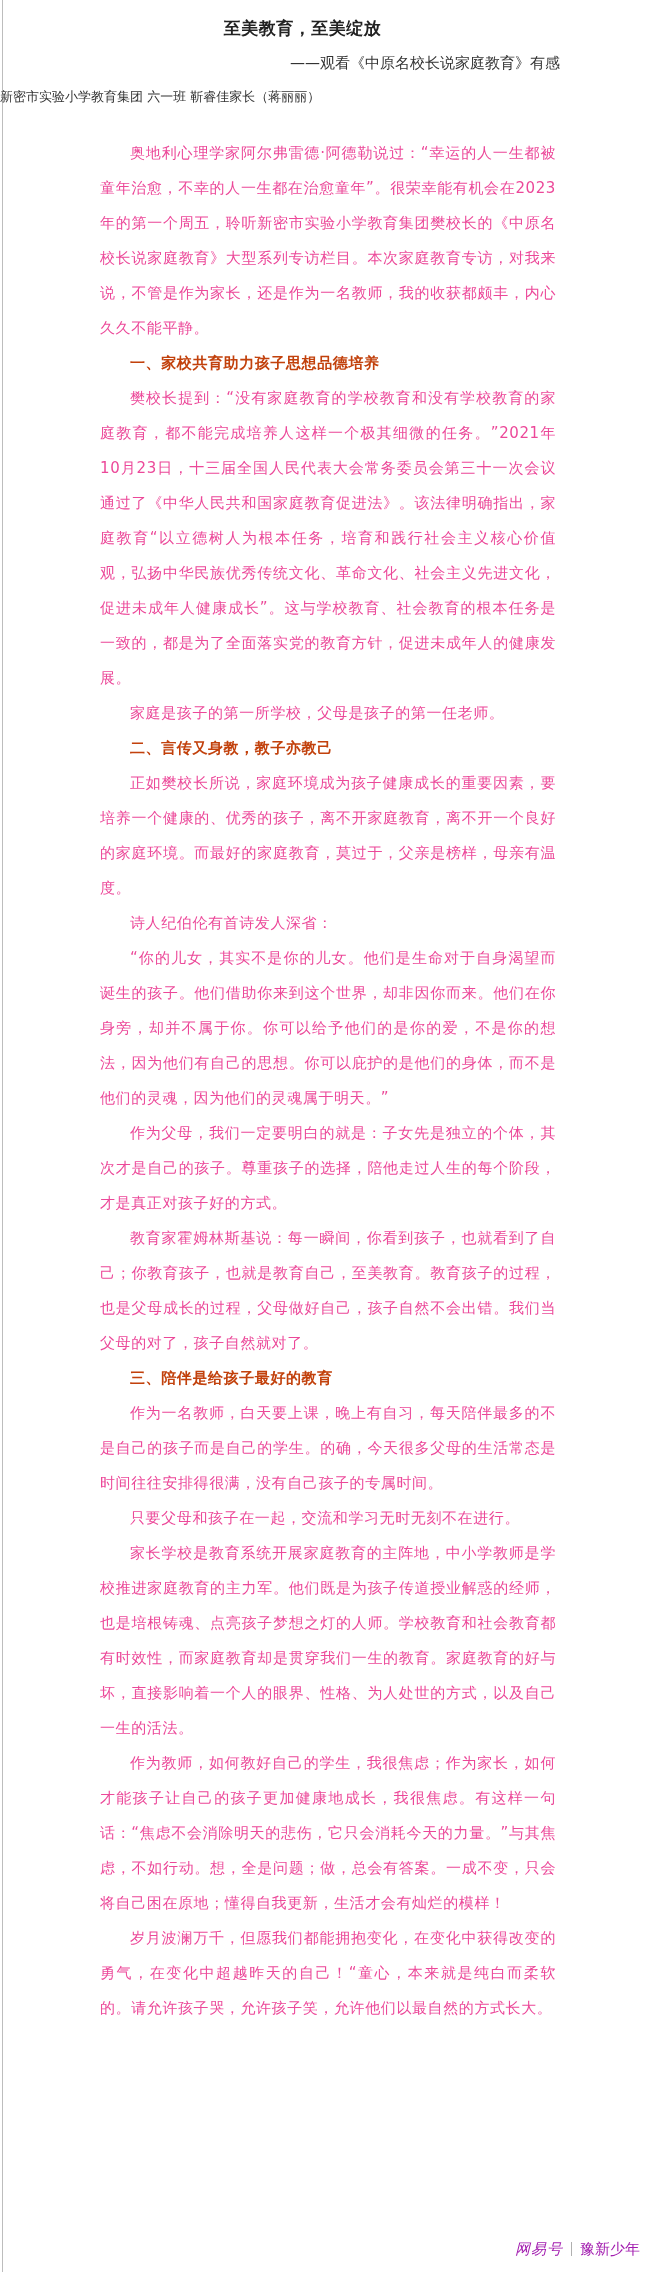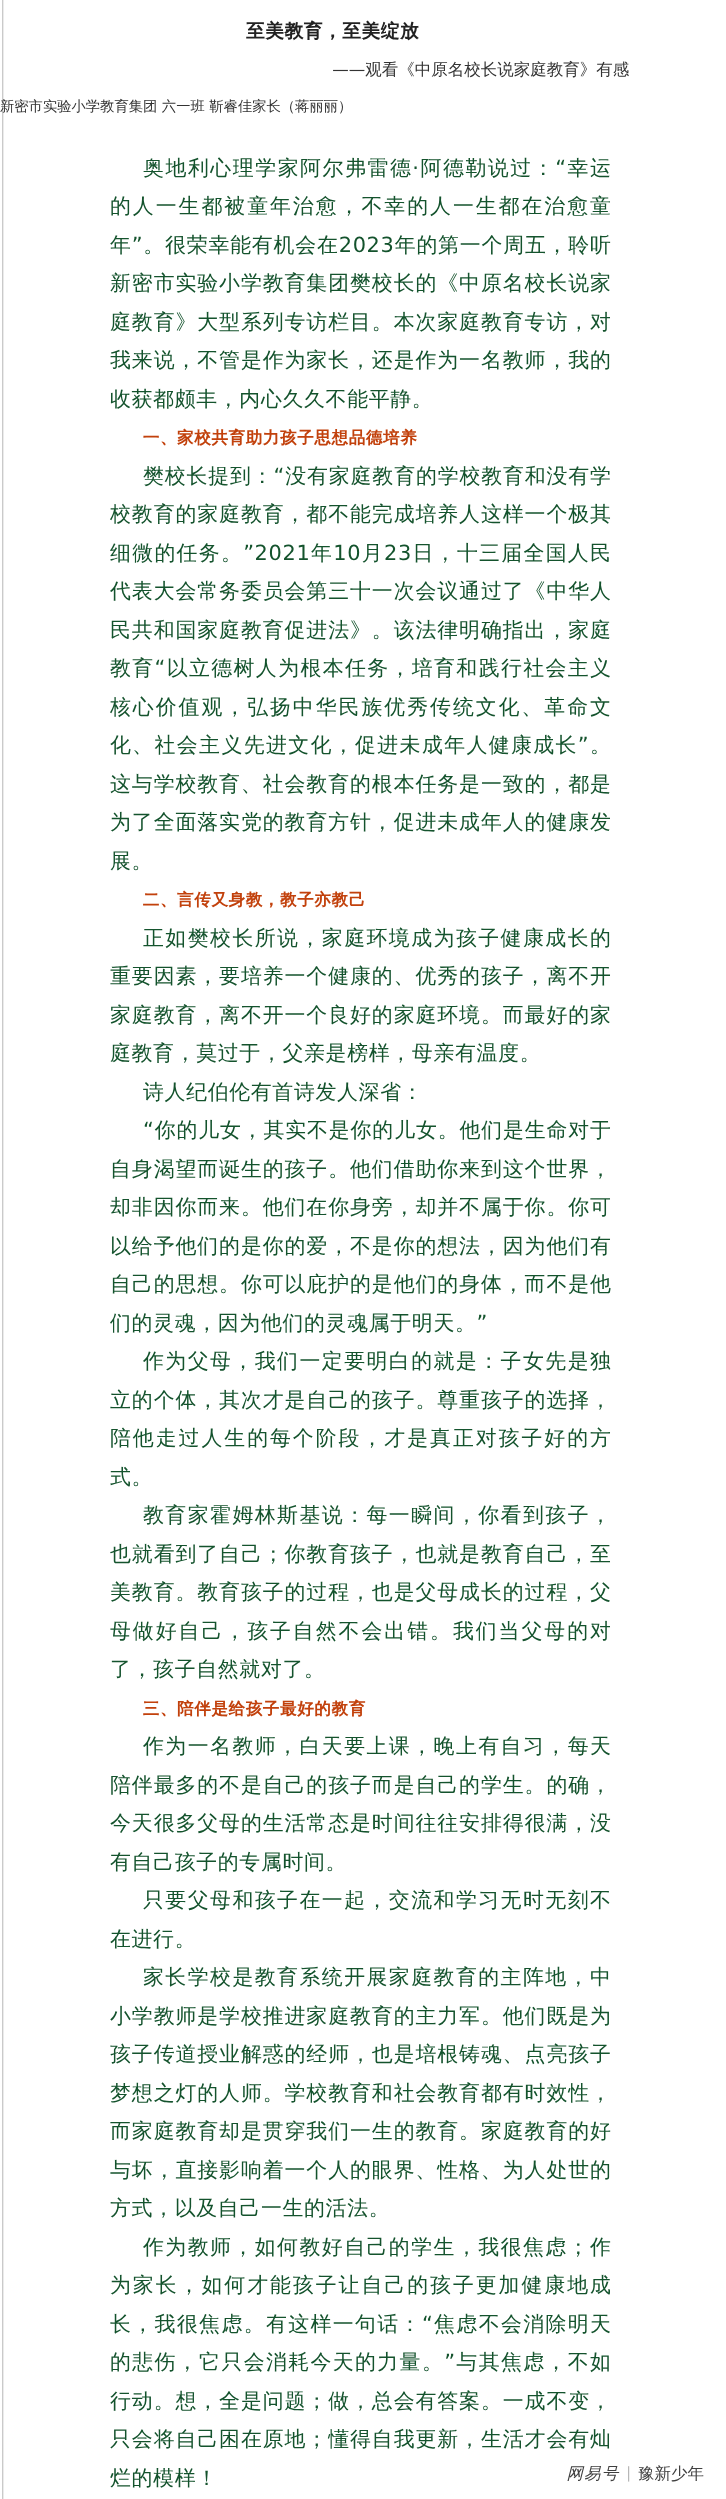--- a/index.html
+++ b/index.html
@@ -1,40 +1,41 @@
 <!DOCTYPE html>
 <html><head>
   <meta charset="utf-8">
   <style>
     html, body { margin: 0; padding: 0; background: #ffffff; }
     body { width: 660px; height: 2272px; position: relative; overflow: hidden; font-family: "DejaVu Sans", sans-serif; color: #2b2b2b; }
     .left-rule { position: absolute; left: 2px; top: 0; width: 1px; height: 2272px; background: #bdbdbd; }
     .title { position: absolute; left: 0; width: 605px; top: 6px; text-align: center; font-size: 17px; font-weight: bold; color: #222; letter-spacing: 0.5px; }
-    .subtitle { position: absolute; left: 12px; width: 560px; top: 54px; text-align: right; font-size: 15px; color: #333; }
+    .subtitle { position: absolute; left: 0; width: 560px; top: 54px; text-align: right; font-size: 15px; color: #333; }
     .author { position: absolute; left: 0; width: 660px; top: 88px; text-align: left; font-size: 13px; color: #333; }
     .body { position: absolute; left: 100px; top: 136px; width: 456px; }
-    .p { font-size: 19px; line-height: 35px; margin: 0; text-indent: 30px; text-align: justify; color: #14532d; letter-spacing: 0.6px; }
+    .p { font-size: 15px; line-height: 35px; margin: 0; text-indent: 30px; text-align: justify; color: #ec4899; letter-spacing: 0.6px; }
     .h { font-size: 15px; line-height: 35px; margin: 0; text-indent: 30px; font-weight: bold; color: #c2410c; letter-spacing: 0.6px; }
-    .watermark { position: absolute; right: 18px; top: 2240px; font-size: 15px; color: #404040; background: rgba(255,255,255,0.55); padding: 0 2px; }
+    .watermark { position: absolute; right: 18px; top: 2240px; font-size: 15px; color: #a21caf; background: rgba(255,255,255,0.55); padding: 0 2px; }
     .watermark .brand { font-style: italic; letter-spacing: 1px; }
     .watermark .sep { display: inline-block; width: 1px; height: 14px; background: #b0b0b0; margin: 0 8px; vertical-align: -2px; }
   </style>
 </head>
 <body>
 
 <div class="left-rule"></div>
 
 <h1 class="title">至美教育，至美绽放</h1>
 <div class="subtitle">——观看《中原名校长说家庭教育》有感</div>
 <div class="author">新密市实验小学教育集团  六一班  靳睿佳家长（蒋丽丽）</div>
 
 <div class="body">
   <p class="p">奥地利心理学家阿尔弗雷德·阿德勒说过：“幸运的人一生都被童年治愈，不幸的人一生都在治愈童年”。很荣幸能有机会在2023年的第一个周五，聆听新密市实验小学教育集团樊校长的《中原名校长说家庭教育》大型系列专访栏目。本次家庭教育专访，对我来说，不管是作为家长，还是作为一名教师，我的收获都颇丰，内心久久不能平静。</p>
   <p class="h">一、家校共育助力孩子思想品德培养</p>
   <p class="p">樊校长提到：“没有家庭教育的学校教育和没有学校教育的家庭教育，都不能完成培养人这样一个极其细微的任务。”2021年10月23日，十三届全国人民代表大会常务委员会第三十一次会议通过了《中华人民共和国家庭教育促进法》。该法律明确指出，家庭教育“以立德树人为根本任务，培育和践行社会主义核心价值观，弘扬中华民族优秀传统文化、革命文化、社会主义先进文化，促进未成年人健康成长”。这与学校教育、社会教育的根本任务是一致的，都是为了全面落实党的教育方针，促进未成年人的健康发展。</p>
+  <p class="p">家庭是孩子的第一所学校，父母是孩子的第一任老师。</p>
   <p class="h">二、言传又身教，教子亦教己</p>
   <p class="p">正如樊校长所说，家庭环境成为孩子健康成长的重要因素，要培养一个健康的、优秀的孩子，离不开家庭教育，离不开一个良好的家庭环境。而最好的家庭教育，莫过于，父亲是榜样，母亲有温度。</p>
   <p class="p">诗人纪伯伦有首诗发人深省：</p>
   <p class="p">“你的儿女，其实不是你的儿女。他们是生命对于自身渴望而诞生的孩子。他们借助你来到这个世界，却非因你而来。他们在你身旁，却并不属于你。你可以给予他们的是你的爱，不是你的想法，因为他们有自己的思想。你可以庇护的是他们的身体，而不是他们的灵魂，因为他们的灵魂属于明天。”</p>
   <p class="p">作为父母，我们一定要明白的就是：子女先是独立的个体，其次才是自己的孩子。尊重孩子的选择，陪他走过人生的每个阶段，才是真正对孩子好的方式。</p>
   <p class="p">教育家霍姆林斯基说：每一瞬间，你看到孩子，也就看到了自己；你教育孩子，也就是教育自己，至美教育。教育孩子的过程，也是父母成长的过程，父母做好自己，孩子自然不会出错。我们当父母的对了，孩子自然就对了。</p>
   <p class="h">三、陪伴是给孩子最好的教育</p>
   <p class="p">作为一名教师，白天要上课，晚上有自习，每天陪伴最多的不是自己的孩子而是自己的学生。的确，今天很多父母的生活常态是时间往往安排得很满，没有自己孩子的专属时间。</p>
   <p class="p">只要父母和孩子在一起，交流和学习无时无刻不在进行。</p>
   <p class="p">家长学校是教育系统开展家庭教育的主阵地，中小学教师是学校推进家庭教育的主力军。他们既是为孩子传道授业解惑的经师，也是培根铸魂、点亮孩子梦想之灯的人师。学校教育和社会教育都有时效性，而家庭教育却是贯穿我们一生的教育。家庭教育的好与坏，直接影响着一个人的眼界、性格、为人处世的方式，以及自己一生的活法。</p>

